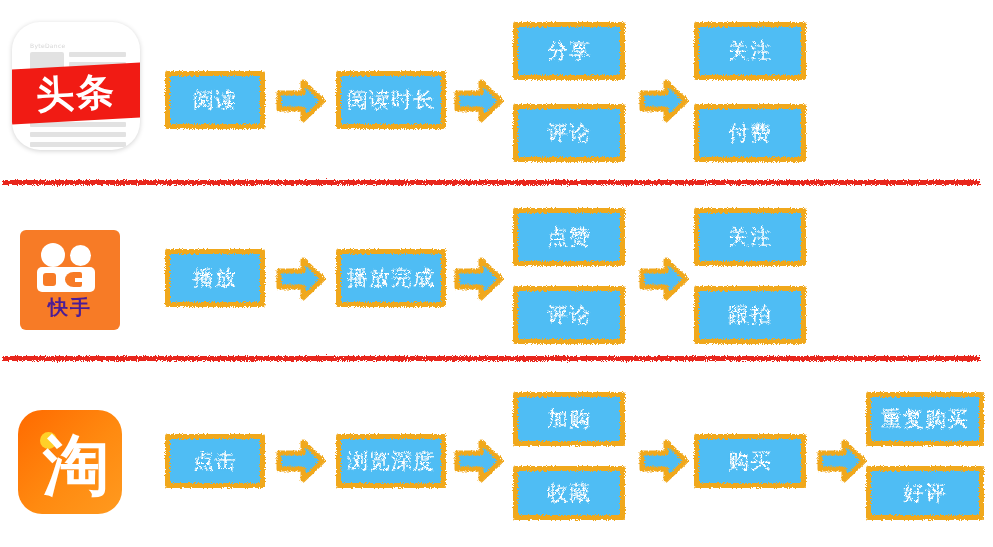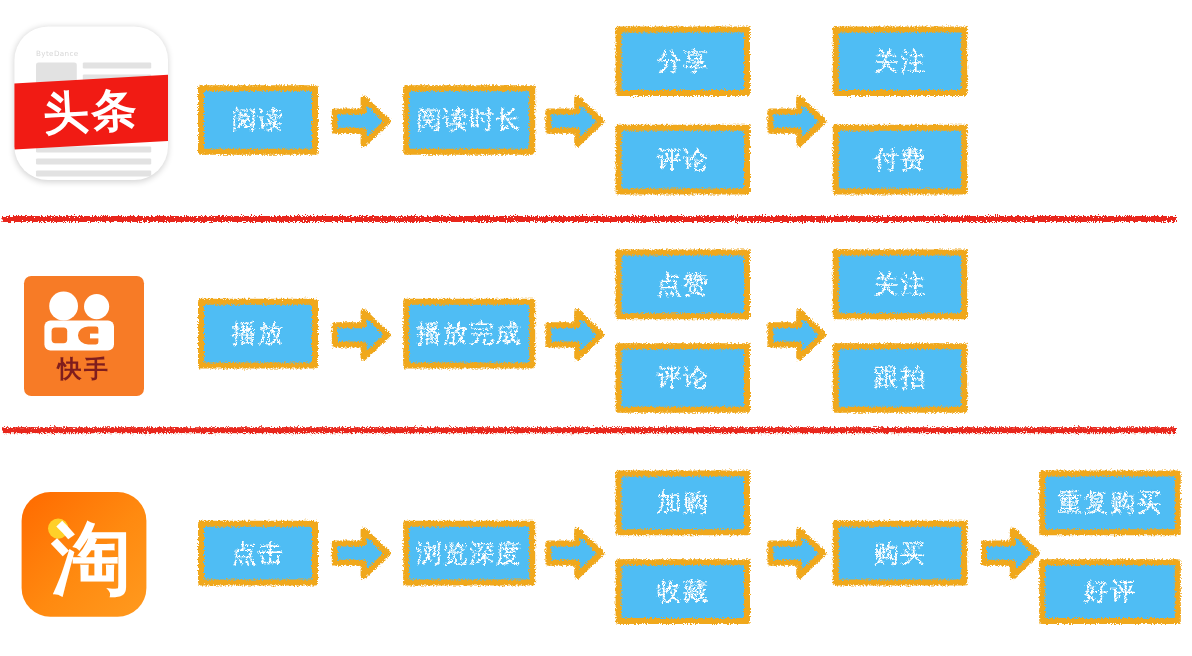--- a/index.html
+++ b/index.html
@@ -65,21 +65,21 @@
     background:#F77B26;border-radius:6px;
     display:flex;flex-direction:column;align-items:center;justify-content:center;
   }
   .ks-cam{position:relative;width:66px;height:50px;}
   .ks-cam .e1{position:absolute;left:4px;top:0;width:24px;height:24px;border-radius:50%;background:#fff;}
   .ks-cam .e2{position:absolute;left:33px;top:2px;width:21px;height:21px;border-radius:50%;background:#fff;}
   .ks-cam .body{position:absolute;left:0;top:24px;width:58px;height:25px;background:#fff;border-radius:5px;}
   .ks-cam .hole{position:absolute;left:6px;top:30px;width:13px;height:13px;border-radius:3px;background:#F77B26;}
   .ks-cam .mouth{position:absolute;left:28px;top:29px;width:17px;height:15px;border-radius:50% 2px 2px 50%;background:#F77B26;}
   .ks-cam .mouth2{position:absolute;left:38px;top:35px;width:12px;height:4px;background:#fff;}
-  .ks-text{color:#7f1d1d;font-size:20px;font-weight:bold;letter-spacing:2px;margin-top:4px;line-height:1;}
+  .ks-text{color:#4c1d95;font-size:20px;font-weight:bold;letter-spacing:2px;margin-top:4px;line-height:1;}
 
   
   .logo-taobao{
     width:104px;height:104px;left:18px;top:410px;
     background:linear-gradient(135deg,#FF6A00 0%,#FF8A10 55%,#FF9A1F 100%);
     border-radius:24px;
     display:flex;align-items:center;justify-content:center;
     position:absolute;
   }
   .tb-dot{position:absolute;left:22px;top:22px;width:17px;height:17px;border-radius:50%;background:#FFD029;}

